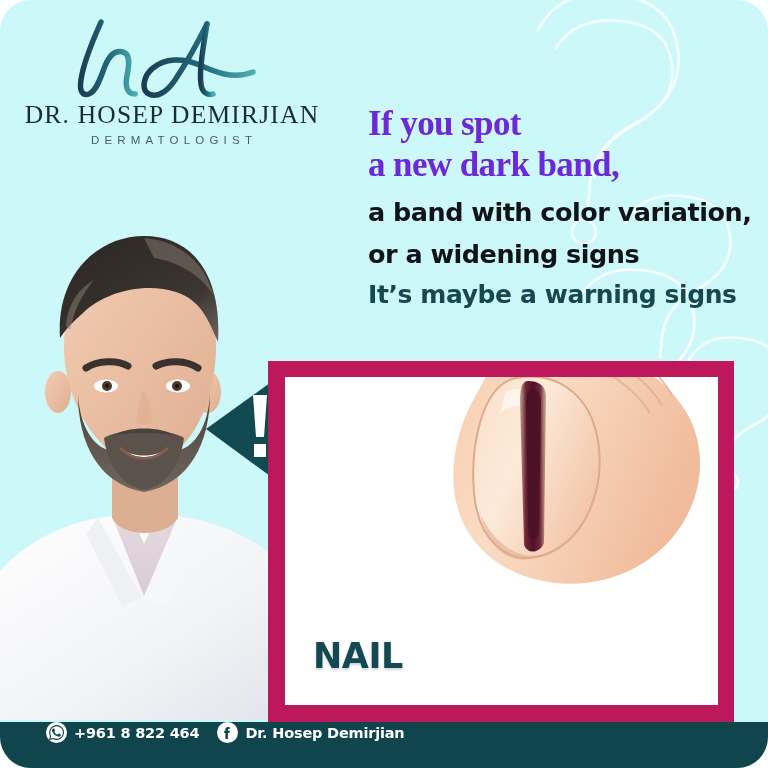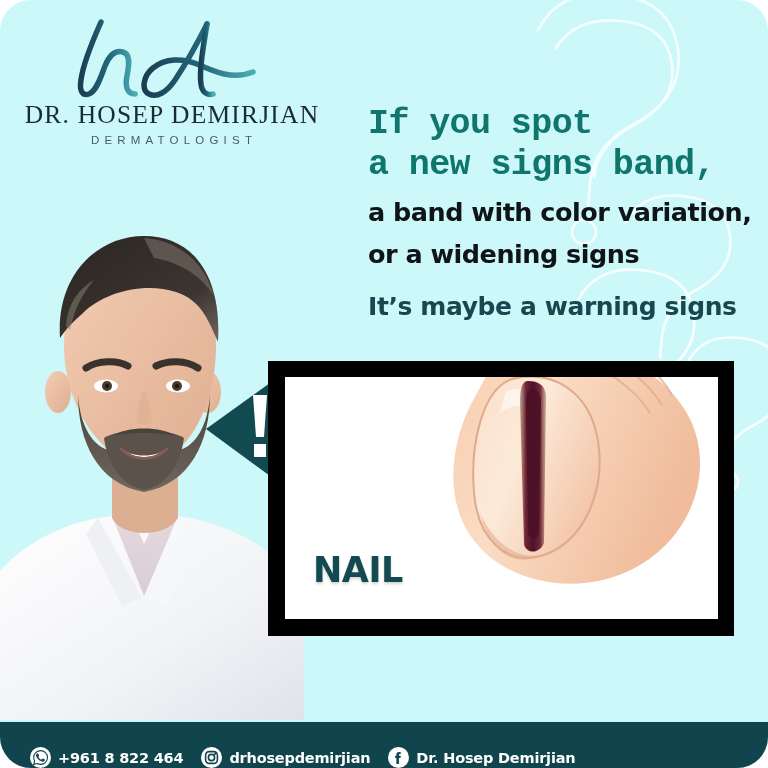--- a/index.html
+++ b/index.html
@@ -42,65 +42,65 @@
     font-family:"Liberation Sans", sans-serif;
     font-size:11.5px; letter-spacing:5.2px;
     color:#4b5b63; margin-top:6px; padding-left:4px;
   }
 
   
   .headline{
     position:absolute; left:368px; top:104px; width:392px;
   }
   .h-big{
-    font-family:Liberation Mono, monospace;
+    font-family:Liberation Serif, serif;
     font-weight:bold;
     font-size:35px;
     line-height:1.17;
-    color:#0f766e;
+    color:#6d28d9;
     letter-spacing:-0.6px;
   }
   .h-mid{
     font-family:"DejaVu Sans", sans-serif;
     font-weight:bold;
     font-size:25.5px;
     line-height:1.26;
     color:#101418;
     letter-spacing:-0.5px;
     margin-top:10px;
   }
   .h-teal{
     font-family:"DejaVu Sans", sans-serif;
     font-weight:bold;
     font-size:25px;
     line-height:1.3;
     color:#17484f;
     letter-spacing:-0.4px;
-    margin-top:21px;
+    margin-top:9px;
   }
 
   
   .doctor{
     position:absolute; left:-6px; top:196px;
     width:310px; height:524px;
   }
 
   
   .card-wrap{
     position:absolute; left:206px; top:361px;
     width:528px; height:325px;
   }
   .card-arrow{
     position:absolute; left:0; top:6px;
     width:86px; height:125px;
   }
   .card{
     position:absolute; left:62px; top:0;
-    width:466px; height:275px;
-    background:#000000;
+    width:466px; height:361px;
+    background:#be185d;
     box-sizing:border-box;
     padding:16px 16px 17px 17px;
   }
   .card-inner{
     position:relative;
     width:100%;height:100%;
     background:#ffffff;
     overflow:hidden;
   }
   .nail-art{position:absolute;right:-6px;top:-4px;width:330px;height:265px;}
@@ -117,22 +117,22 @@
   .excl{
     position:absolute; left:44px; top:34px;
     width:20px;height:62px;
   }
 
   
   .footer{
     position:absolute; left:0; bottom:0;
     width:768px; height:46px;
     background:#11454e;
-    display:flex; align-items:flex-end;
-    padding-left:30px;
+    display:flex; align-items:flex-start;
+    padding-left:46px;
     box-sizing:border-box;
     gap:18px;
   }
   .contact{
     display:flex; align-items:center; gap:7px;
     color:#ffffff;
     font-family:"DejaVu Sans", sans-serif;
     font-weight:bold;
     font-size:14.5px;
     letter-spacing:-0.2px;
@@ -172,21 +172,21 @@
         <path d="M150 10 C140 30 126 54 118 66 C110 78 100 84 92 80 C84 76 86 62 96 54 C108 44 126 44 140 50 C158 58 176 66 196 58" stroke-width="5.5"></path>
         <path d="M150 10 C146 34 142 58 144 70 C145 78 150 82 156 80" stroke-width="5.5"></path>
       </g>
     </svg>
     <div class="logo-name">DR. HOSEP DEMIRJIAN</div>
     <div class="logo-sub">DERMATOLOGIST</div>
   </div>
 
   <div class="headline">
     <div class="h-big">If you spot</div>
-    <div class="h-big">a new signs band,</div>
+    <div class="h-big">a new dark band,</div>
     <div class="h-mid">a band with color variation,</div>
     <div class="h-mid">or a widening signs</div>
     <div class="h-teal">It’s maybe a warning signs</div>
   </div>
 
   <svg class="doctor" viewBox="0 0 310 524">
     <defs>
       <linearGradient id="skin" x1="0" y1="0" x2="1" y2="1">
         <stop offset="0%" stop-color="#f3cdb2"></stop>
         <stop offset="100%" stop-color="#dfae92"></stop>
@@ -314,29 +314,20 @@
     <div class="contact">
       <svg width="21" height="21" viewBox="0 0 21 21">
         <circle cx="10.5" cy="10.5" r="10.5" fill="#ffffff"></circle>
         <path d="M14.4 12.3c-.2-.1-1.3-.65-1.5-.72-.2-.08-.35-.11-.5.11-.14.22-.56.72-.69.87-.13.14-.25.16-.46.05-.21-.11-.9-.33-1.71-1.05-.63-.56-1.06-1.26-1.18-1.47-.12-.22-.01-.33.1-.44.1-.1.22-.26.32-.39.11-.13.14-.22.22-.37.07-.14.03-.27-.02-.38-.05-.11-.5-1.2-.68-1.64-.18-.43-.36-.37-.5-.38h-.42c-.15 0-.38.05-.58.27-.2.22-.76.74-.76 1.81s.78 2.1.89 2.25c.11.14 1.54 2.35 3.73 3.29.52.23.93.36 1.25.46.52.17 1 .14 1.38.09.42-.06 1.3-.53 1.48-1.05.18-.51.18-.95.13-1.05-.05-.09-.19-.14-.4-.25z" fill="#11454e"></path>
         <path d="M10.6 3.6c-3.8 0-6.9 3.1-6.9 6.9 0 1.22.32 2.4.93 3.45L3.7 17.4l3.55-.92a6.86 6.86 0 0 0 3.35.86c3.8 0 6.9-3.1 6.9-6.9s-3.1-6.84-6.9-6.84z" fill="none" stroke="#11454e" stroke-width="1.1"></path>
       </svg>
       <span>+961 8 822 464</span>
     </div>
 
 
-    <div class="contact">
-      <svg width="21" height="21" viewBox="0 0 21 21">
-        <circle cx="10.5" cy="10.5" r="10.5" fill="#ffffff"></circle>
-        <rect x="4.6" y="4.6" width="11.8" height="11.8" rx="3.6" fill="none" stroke="#11454e" stroke-width="1.6"></rect>
-        <circle cx="10.5" cy="10.5" r="3.1" fill="none" stroke="#11454e" stroke-width="1.6"></circle>
-        <circle cx="14.1" cy="6.9" r="1.05" fill="#11454e"></circle>
-      </svg>
-      <span>drhosepdemirjian</span>
-    </div>
 
     <div class="contact">
       <svg width="21" height="21" viewBox="0 0 21 21">
         <circle cx="10.5" cy="10.5" r="10.5" fill="#ffffff"></circle>
         <path d="M12.5 10.9h-1.6v6h-2.5v-6H7.2V8.8h1.2V7.5c0-1.6.7-2.6 2.6-2.6h1.7v2.1h-1c-.6 0-.7.25-.7.72v1.07h1.8l-.3 2.1z" fill="#11454e"></path>
       </svg>
       <span>Dr. Hosep Demirjian</span>
     </div>
   </div>
 

